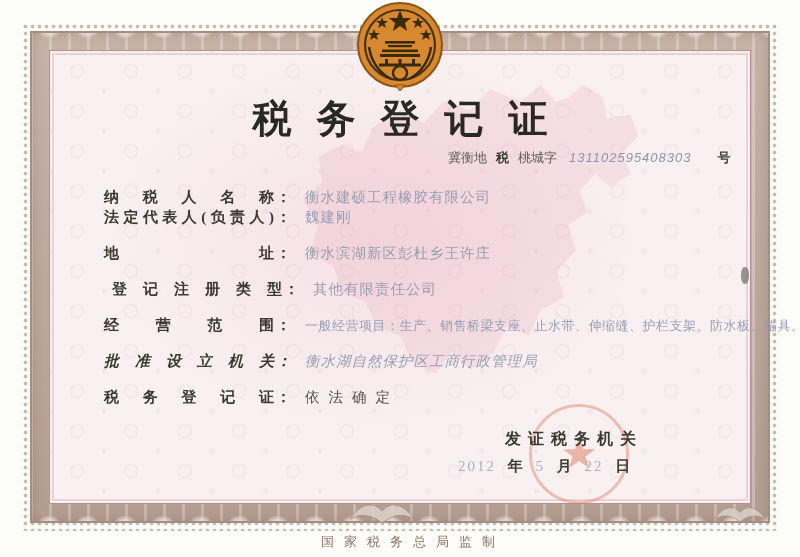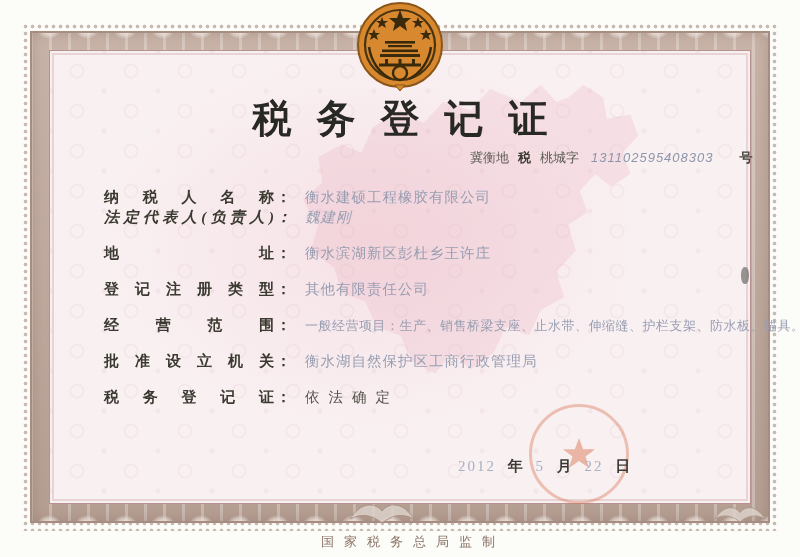--- a/index.html
+++ b/index.html
@@ -29,21 +29,21 @@
   .map-wm{position:absolute;left:295px;top:72px;width:390px;height:340px;pointer-events:none;}
 
   
   .emblem{position:absolute;left:355px;top:1px;width:90px;height:92px;z-index:6;}
 
   
   .title{position:absolute;left:0;top:92px;width:800px;text-align:center;
          font-size:39px;font-weight:bold;color:#282825;letter-spacing:25px;text-indent:25px;}
 
   
-  .serial{position:absolute;left:470px;top:149px;width:300px;display:flex;align-items:baseline;
+  .serial{position:absolute;left:448px;top:149px;width:300px;display:flex;align-items:baseline;
           font-size:13px;color:#5c5c55;}
   .serial .b{font-weight:bold;color:#3a3a33;margin:0 9px;}
   .serial .num{color:#8d95aa;font-family:"Liberation Sans","DejaVu Sans",sans-serif;
                letter-spacing:1px;margin-left:12px;font-style:italic;}
   .serial .suf{font-weight:bold;color:#3f3f38;margin-left:26px;}
 
   
   .fields{position:absolute;left:104px;top:172px;width:640px;}
   .row{position:absolute;left:0;white-space:nowrap;}
   .lbl{display:inline-block;width:170px;text-align:justify;text-align-last:justify;
@@ -125,52 +125,53 @@
     <span>桃城字</span>
     <span class="num">131102595408303</span>
     <span class="suf">号</span>
   </div>
 
   <div class="fields">
     <div class="row" style="top:16px;">
       <span class="lbl">纳税人名称</span><span class="colon">：</span>
       <span class="val">衡水建硕工程橡胶有限公司</span>
     </div>
-    <div class="row" style="top:36px;font-style:italic;">
+    <div class="row" style="top:36px;">
       <span class="lbl">法定代表人(负责人)</span><span class="colon">：</span>
       <span class="val">魏建刚</span>
     </div>
     <div class="row" style="top:72px;">
       <span class="lbl">地址</span><span class="colon">：</span>
       <span class="val">衡水滨湖新区彭杜乡王许庄</span>
     </div>
-    <div class="row" style="top:108px;">
+    <div class="row" style="top:108px;margin-left:8px;">
       <span class="lbl">登记注册类型</span><span class="colon">：</span>
       <span class="val">其他有限责任公司</span>
     </div>
     <div class="row" style="top:144px;">
       <span class="lbl">经营范围</span><span class="colon">：</span>
       <span class="val small">一般经营项目：生产、销售桥梁支座、止水带、伸缩缝、护栏支架、防水板、锚具。</span>
     </div>
-    <div class="row" style="top:180px;">
+    <div class="row" style="top:180px;font-style:italic;">
       <span class="lbl">批准设立机关</span><span class="colon">：</span>
       <span class="val">衡水湖自然保护区工商行政管理局</span>
     </div>
     <div class="row" style="top:216px;">
       <span class="lbl">税务登记证</span><span class="colon">：</span>
       <span class="val wide">依法确定</span>
     </div>
   </div>
 
   <div class="seal">
     <svg width="40" height="40" viewBox="0 0 40 40">
       <polygon points="20,4 24.2,15.2 36,15.2 26.5,22.4 30.2,34 20,27 9.8,34 13.5,22.4 4,15.2 15.8,15.2" fill="rgba(219,122,90,0.9)"></polygon>
     </svg>
   </div>
 
+  <div class="issuer">发证税务机关</div>
   <div class="dateline">
     <span class="dnum">2012</span>
     <span class="dunit">年</span>
     <span class="dnum">5</span>
     <span class="dunit">月</span>
     <span class="dnum">22</span>
     <span class="dunit">日</span>
   </div>
 
   <div class="footer">国家税务总局监制</div>

